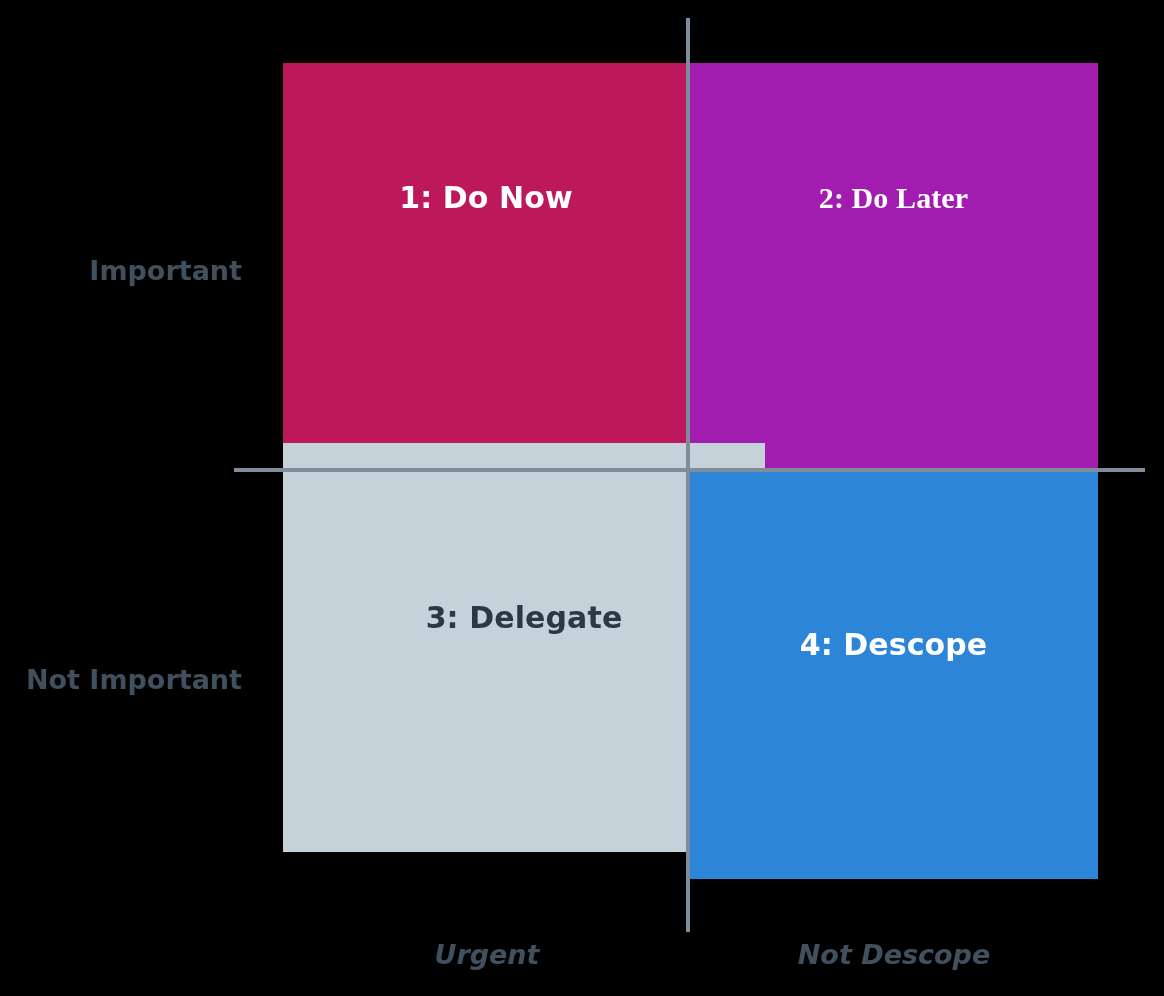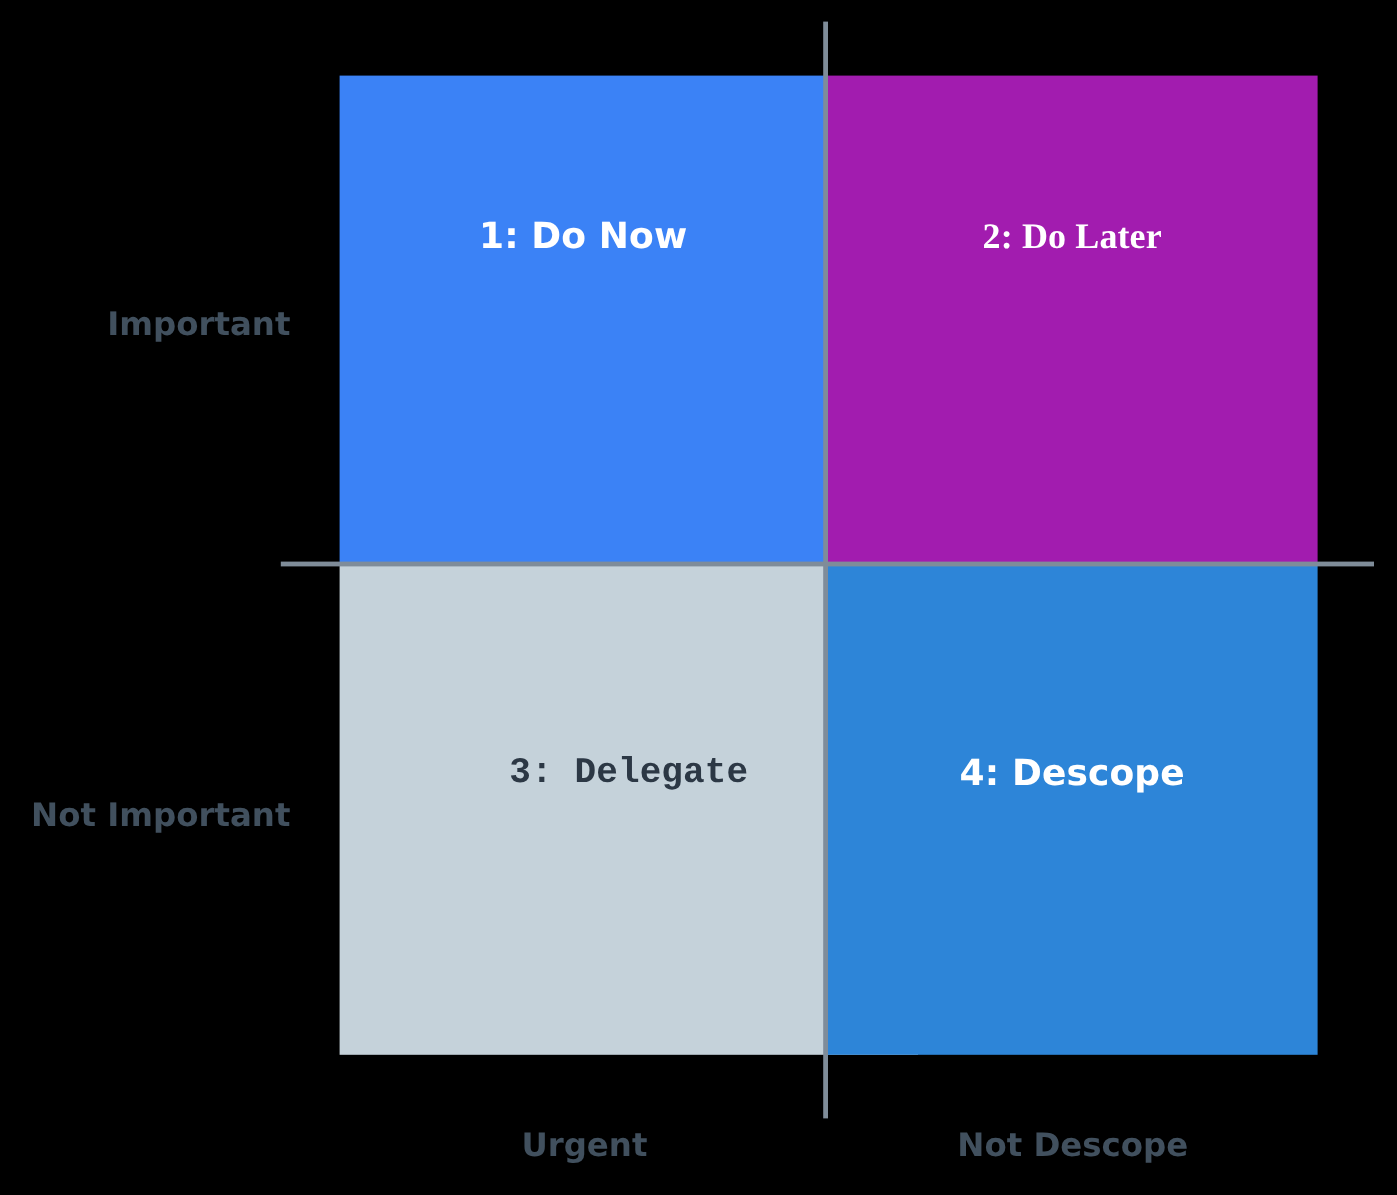--- a/index.html
+++ b/index.html
@@ -53,22 +53,22 @@
   }
   #quadrant-do-now {
     left: 283px;  top: 63px;
     width: 406px; height: 407px;
   }
   #quadrant-do-later {
     left: 689px;  top: 63px;
     width: 409px; height: 407px;
   }
   #quadrant-delegate {
-    left: 283px;  top: 470px;
-    width: 482px; height: 409px; font-family: Liberation Mono, monospace;
+    left: 283px;  top: 443px;
+    width: 482px; height: 409px;
   }
   #quadrant-descope {
     left: 689px;  top: 470px;
     width: 409px; height: 409px;
   }
   
   #quadrant-do-now .quadrant-label,
   #quadrant-do-later .quadrant-label {
     margin-top: -138px;
   }
@@ -89,30 +89,31 @@
   .axis-label-y {
     right: 922px;          
     text-align: right;
   }
   #axis-label-important    { top: 257px; }
   #axis-label-not-important{ top: 666px; }
 
   .axis-label-x {
     text-align: center;
     top: 941px;
+    font-style: italic;
   }
   #axis-label-urgent      { left: 384px; width: 206px; }
   #axis-label-not-urgent  { left: 769px; width: 250px; }
 </style>
 </head>
 <body>
 
 <div id="matrix-canvas" style="background: rgb(0, 0, 0);">
 
-  <div class="quadrant" id="quadrant-do-now" style="background: #3b82f6;">
+  <div class="quadrant" id="quadrant-do-now" style="background: #be185d;">
     <span class="quadrant-label" style="color: rgb(255, 255, 255);">1: Do Now</span>
   </div>
 
   <div class="quadrant" id="quadrant-do-later" style="background: #a21caf; font-family: Liberation Serif, serif;">
     <span class="quadrant-label" style="color: rgb(255, 255, 255);">2: Do Later</span>
   </div>
 
   <div class="quadrant" id="quadrant-delegate" style="background: rgb(197, 210, 218);">
     <span class="quadrant-label" style="color: rgb(44, 56, 69);">3: Delegate</span>
   </div>

